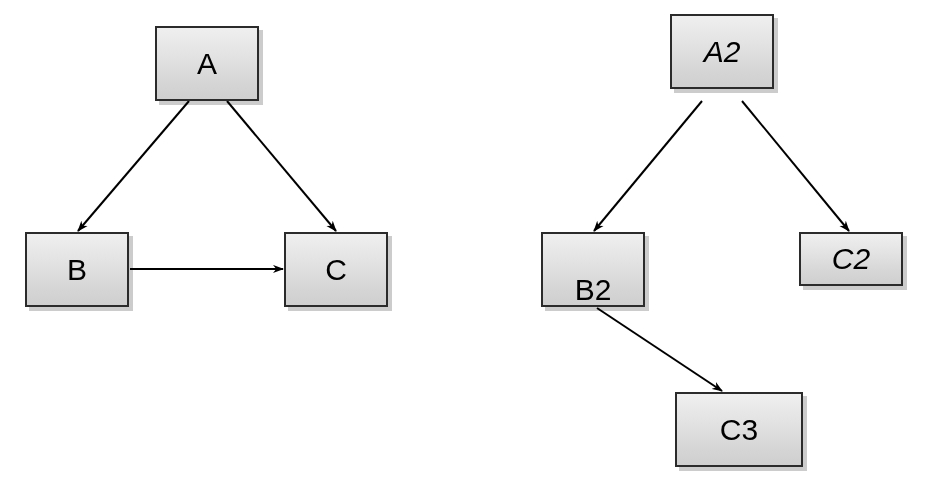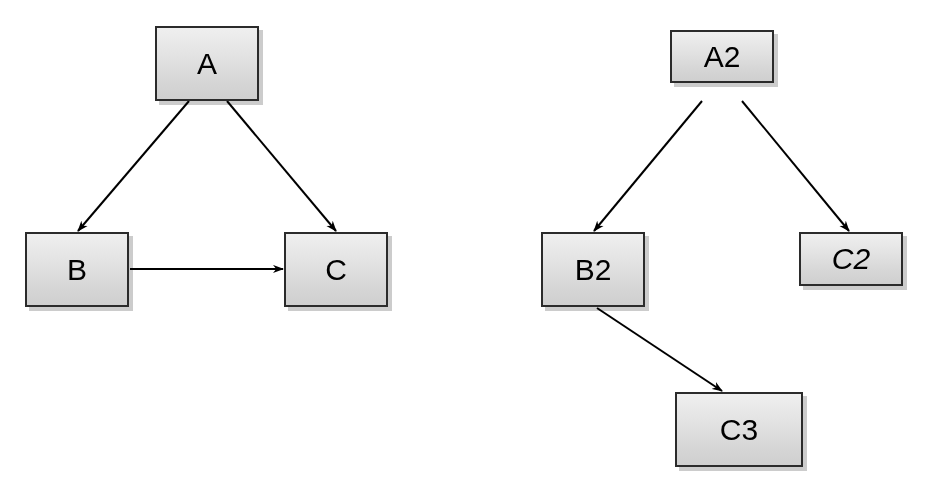--- a/index.html
+++ b/index.html
@@ -71,24 +71,24 @@
   <div class="node" style="left: 155px; top: 26px; width: 104px; height: 75px;">
     <span class="node-label">A</span>
   </div>
   <div class="node" style="left: 25px; top: 232px; width: 104px; height: 75px;">
     <span class="node-label">B</span>
   </div>
   <div class="node" style="left: 284px; top: 232px; width: 104px; height: 75px;">
     <span class="node-label">C</span>
   </div>
 
-  <div class="node" style="left: 670px; top: 30px; width: 104px; height: 53px;">
+  <div class="node" style="left: 670px; top: 14px; width: 104px; height: 75px; font-style: italic;">
     <span class="node-label">A2</span>
   </div>
-  <div class="node" style="left: 541px; top: 232px; width: 104px; height: 75px;">
+  <div class="node" style="left: 541px; top: 232px; width: 104px; height: 75px; align-items: flex-end;">
     <span class="node-label">B2</span>
   </div>
   <div class="node" style="left: 799px; top: 232px; width: 104px; height: 54px; font-style: italic;">
     <span class="node-label">C2</span>
   </div>
   <div class="node" style="left: 675px; top: 392px; width: 128px; height: 75px;">
     <span class="node-label">C3</span>
   </div>
 
 </div>

